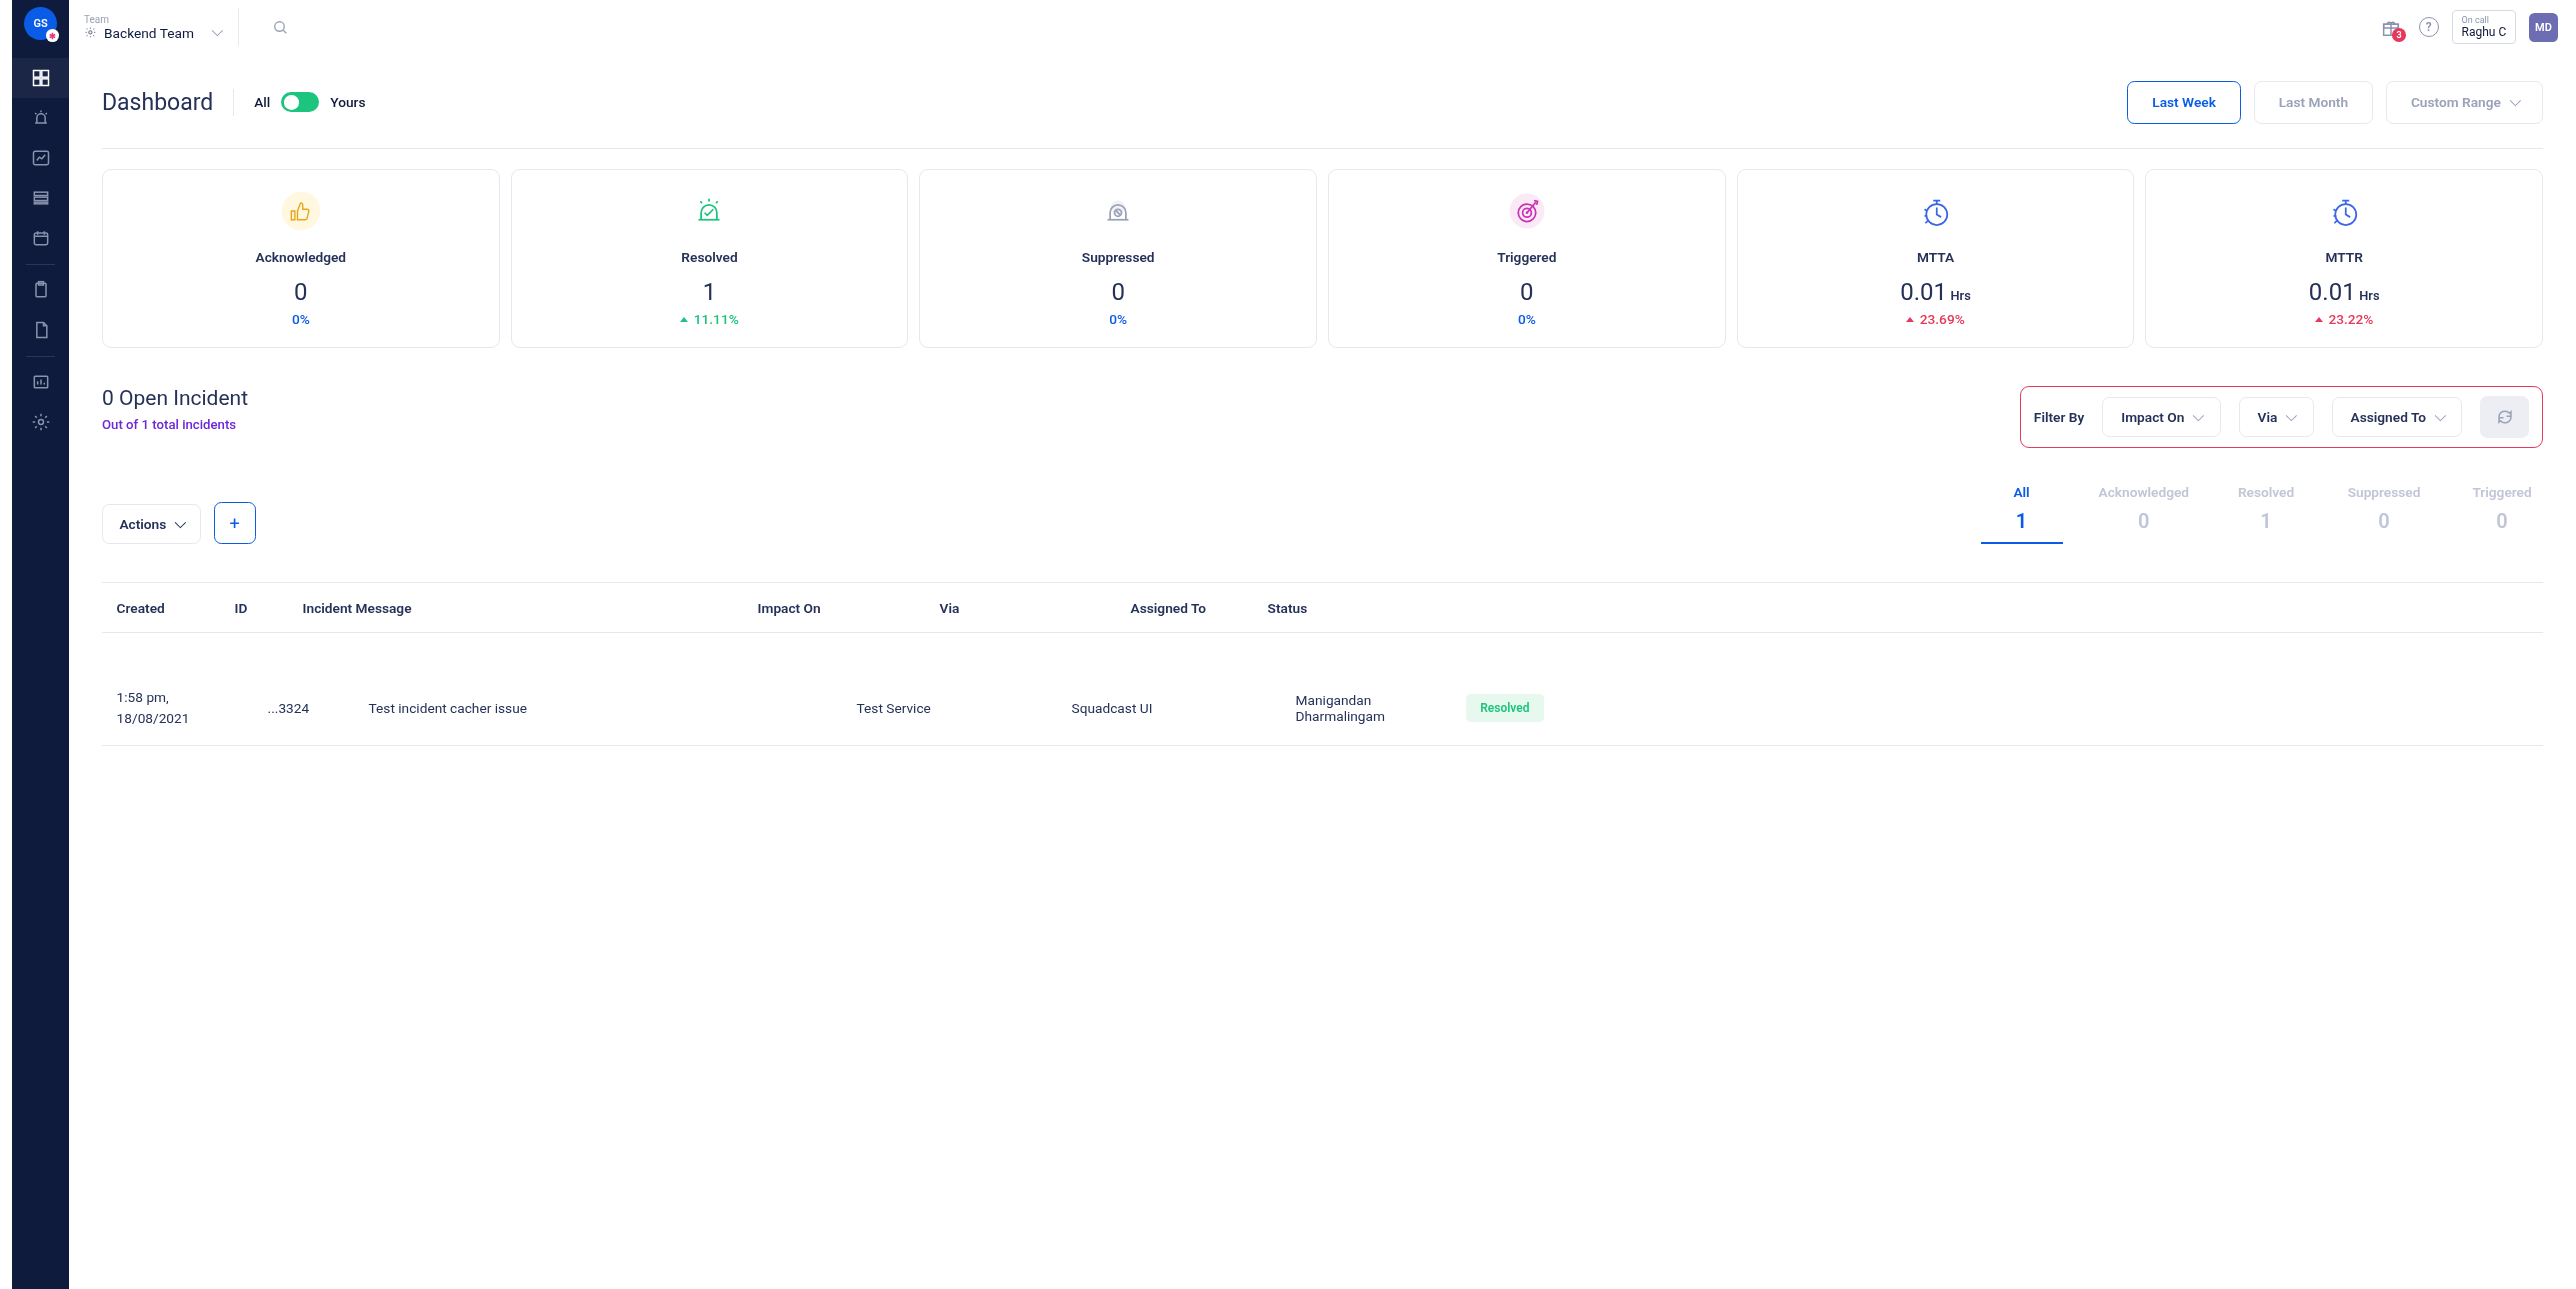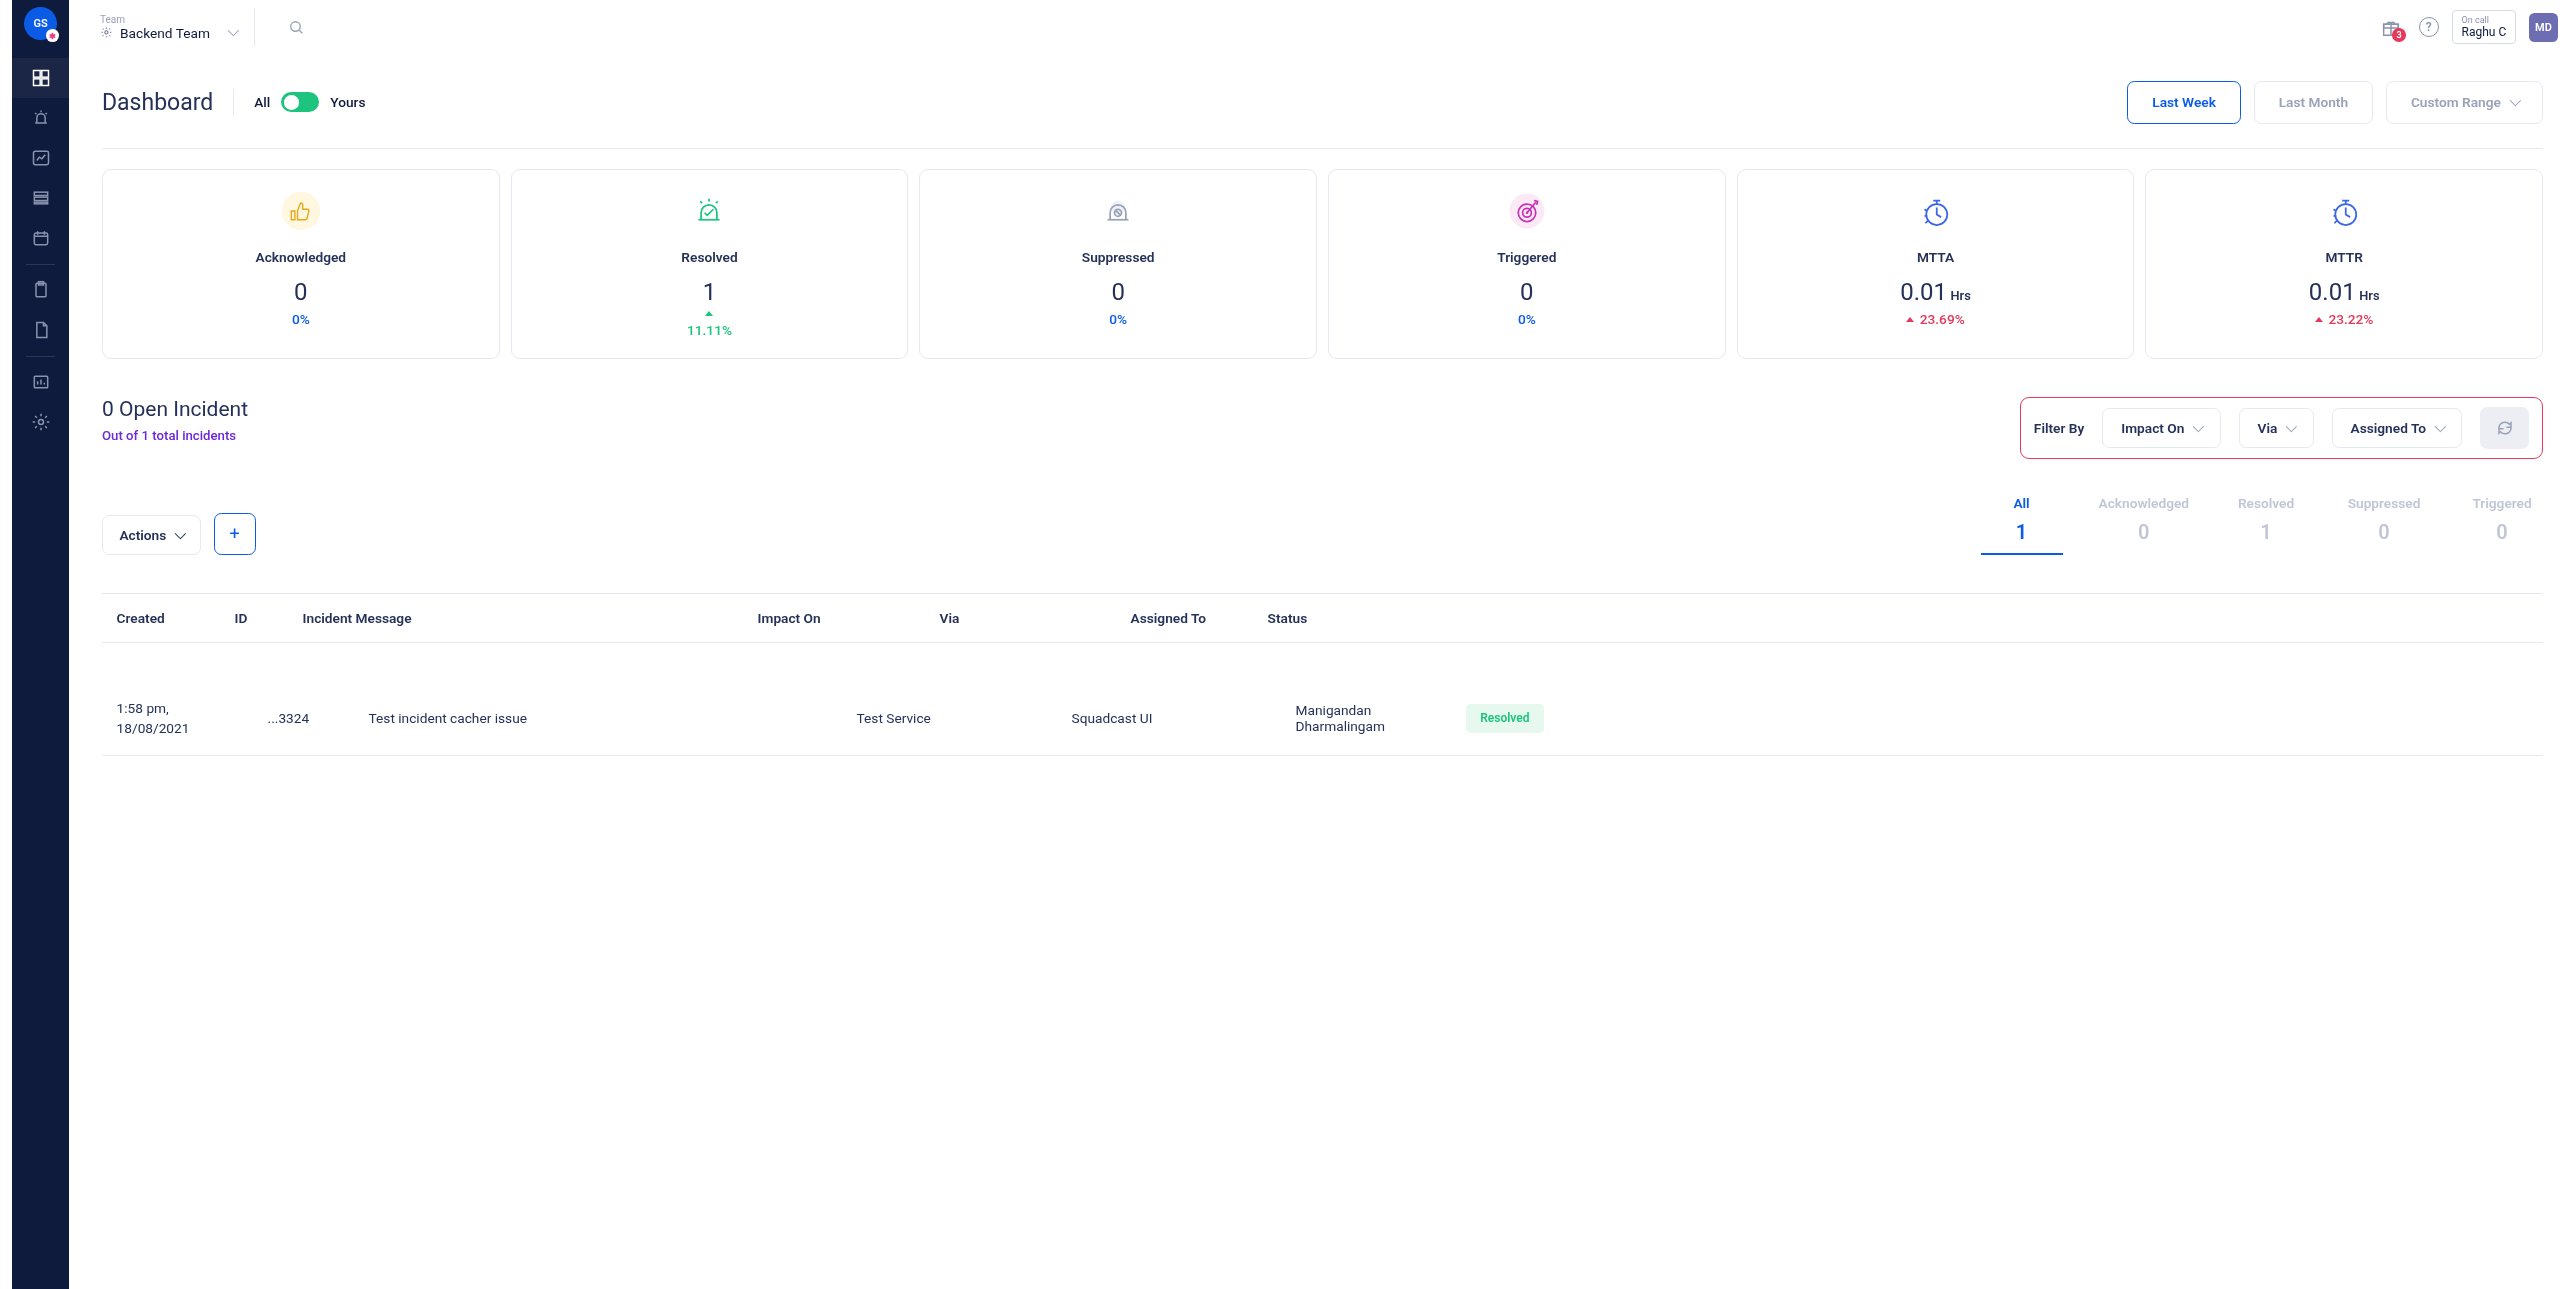--- a/index.html
+++ b/index.html
@@ -13,21 +13,21 @@
     .nav-item { width:57px; height:40px; display:flex; align-items:center; justify-content:center; cursor:pointer; }
     .nav-item.active { background:rgba(255,255,255,0.05); }
     .nav-item svg { width:20px; height:20px; stroke:#8a93ad; fill:none; stroke-width:1.8; }
     .nav-item.active svg { stroke:#fff; }
     .nav-sep { width:29px; height:0.9px; background:rgba(255,255,255,0.12); margin:5.5px 0; }
     
     
     .main { flex:1; display:flex; flex-direction:column; min-width:0; }
     
     
-    .topbar { height:55px; display:flex; align-items:center; padding:0 18px 0 31px; border-bottom:0.9px solid transparent; }
+    .topbar { height:55px; display:flex; align-items:center; padding:0 18px 0 15px; border-bottom:0.9px solid transparent; }
     .team-block { display:flex; flex-direction:column; margin-right:16.4px; border-right:0.9px solid #e6e8ef; padding-right:18px; height:38px; justify-content:center; }
     .team-label { font-size:10px; color:#9aa2b8; }
     .team-select { display:flex; align-items:center; gap:7.3px; font-size:13.7px; color:#0f1b3d; cursor:pointer; }
     .team-select .gear { width:12.8px; height:12.8px; }
     .team-select .chev { margin-left:11px; color:#9aa2b8; }
     .search-btn { width:31px; height:31px; display:flex; align-items:center; justify-content:center; cursor:pointer; margin-left:9px; }
     .search-btn svg { width:16.4px; height:16.4px; stroke:#9aa2b8; fill:none; stroke-width:2; }
     .topbar-spacer { flex:1; }
     .gift-wrap { position:relative; width:22px; height:22px; margin-right:16.4px; cursor:pointer; }
     .gift-wrap svg { width:22px; height:22px; stroke:#8a93ad; fill:none; stroke-width:1.6; }
@@ -54,21 +54,21 @@
     
     
     .stats { display:grid; grid-template-columns:repeat(6, 1fr); gap:11px; margin-top:20px; }
     .stat-card { border:0.9px solid #e6e8ef; border-radius:9px; padding:20px 9px; text-align:center; }
     .stat-icon { width:42px; height:42px; margin:0 auto 12.8px; }
     .stat-label { font-size:13.7px; font-weight:600; color:#253158; margin-bottom:12.8px;}
     .stat-value { font-size:24px; font-weight:400; color:#253158; margin-bottom:5.5px; display:flex; align-items:baseline; justify-content:center; gap:3.6px;}
     .stat-unit { font-size:12.8px; font-weight:600; color:#253158;}
     .stat-change { font-size:13.7px; font-weight:500; display:flex; align-items:center; justify-content:center; gap:5.5px;}
     .stat-change.blue { color:#0a5ce6; }
-    .stat-change.green { color:#1cc47d;flex-direction:column; }
+    .stat-change.green { color:#1cc47d; }
     .stat-change.red { color:#e6395b; }
     .tri-up { width:0; height:0; border-left:4.6px solid transparent; border-right:4.6px solid transparent; }
     .tri-up.green { border-bottom:5.5px solid #1cc47d; }
     .tri-up.red { border-bottom:5.5px solid #e6395b; }
     
     
     .open-row { display:flex; align-items:flex-start; margin-top:38px; gap:18px;}
     .open-left .title { font-size:21px; color:#253158; font-weight:400;}
     .open-left .sub { font-size:13.2px; color:#6d28d9; margin-top:7.3px; font-weight:500;}
     .filter-box { margin-left:auto; border:1.8px solid #e6395b; border-radius:9px; padding:9px 12.8px; display:flex; align-items:center; gap:18px;}

